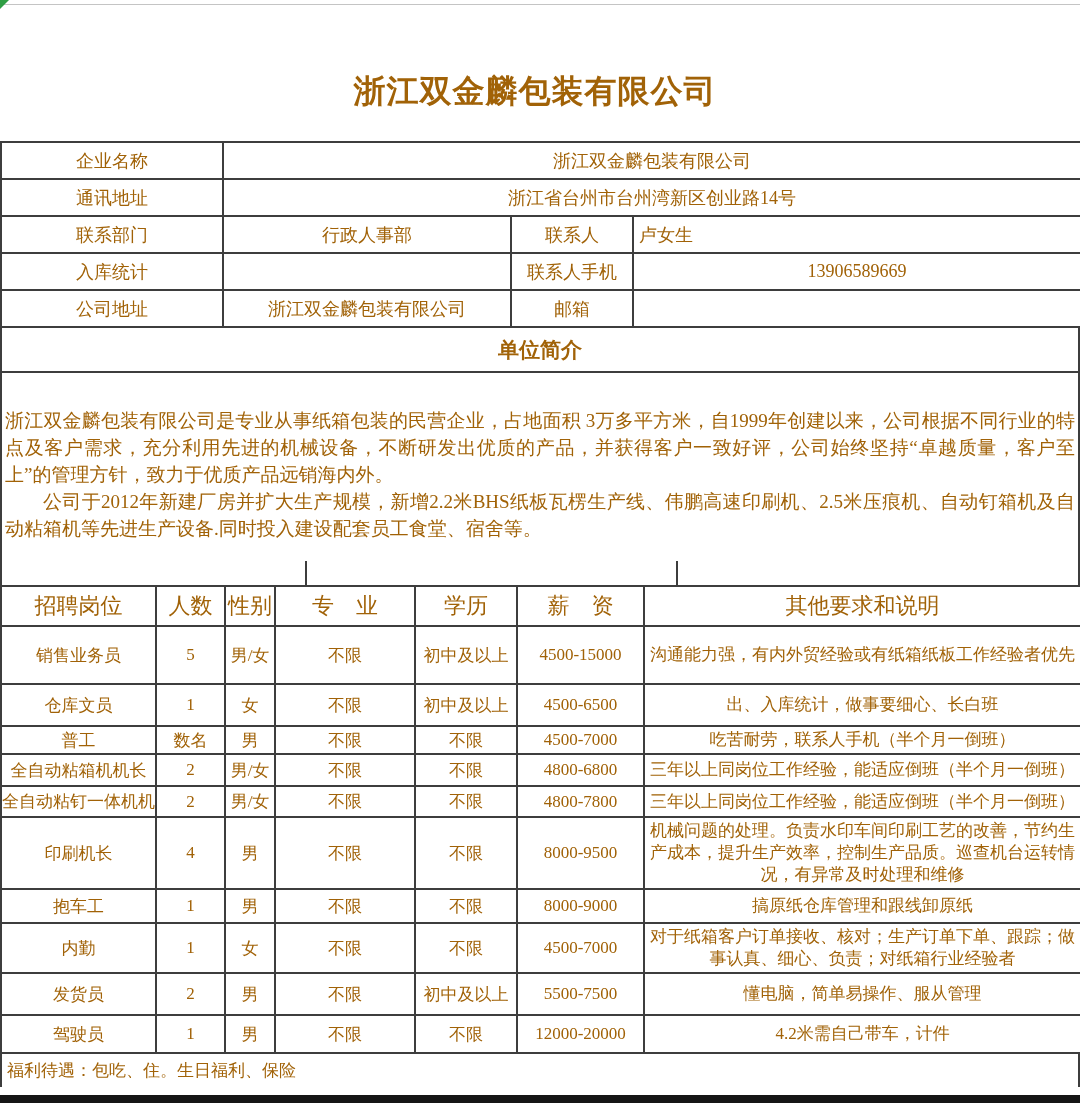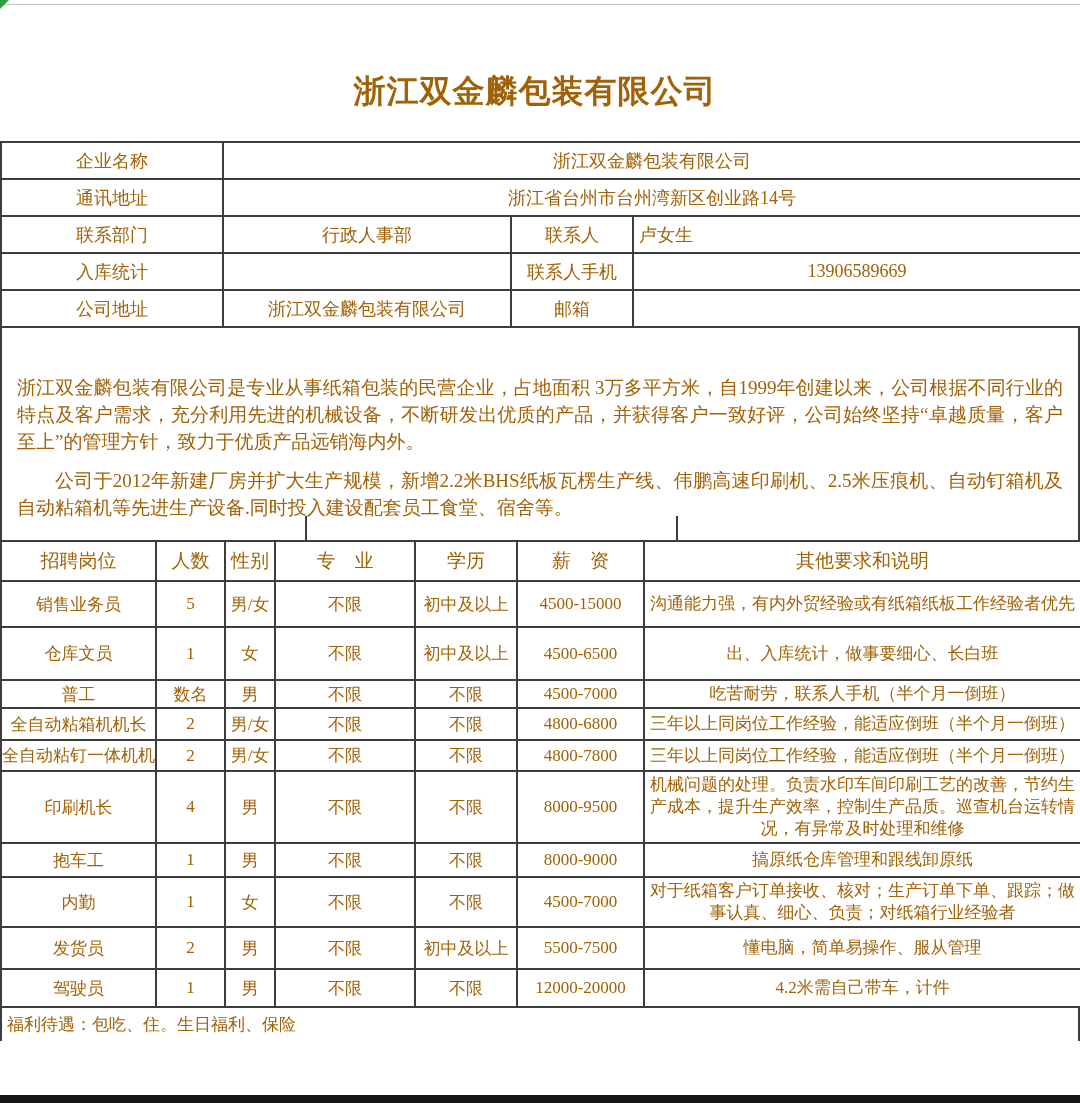--- a/index.html
+++ b/index.html
@@ -36,32 +36,32 @@
     display:flex; align-items:center; justify-content:center;
   }
   .intro-header { height:45px; font-size:21px; font-weight:bold; border-bottom:2px solid #3d3d3d; }
   .intro-body {
     height:212px;
     border-left:2px solid #3d3d3d; border-right:2px solid #3d3d3d;
     padding:34px 3px 0 3px;
     font-size:19px; line-height:27px; text-align:justify;
     position:relative;
   }
-  .intro-body p { margin:12px; }
+  .intro-body p { margin:0; }
   .intro-body .p2 { text-indent:2em; }
   .artifact-line { position:absolute; bottom:0; width:2px; height:24px; background:#3d3d3d; }
   .al-1 { left:303px; } .al-2 { left:674px; }
   .demand-header { height:43px; font-size:18px; border-top:2px solid #3d3d3d; }
   .jobs-table td { font-size:17px; }
   .jobs-table .th-row { height:40px; }
-  .jobs-table .th-row td { font-size:19px; }
+  .jobs-table .th-row td { font-size:22px; }
   .req-cell { padding:2px 5px; line-height:22px; }
   .salary-cell { font-size:18px; }
   .pos-clip { white-space:nowrap; }
-  .r1{height:46px;} .r2{height:53px;padding-left:12px;} .r3{height:25px;} .r4{height:32px;} .r5{height:31px;}
+  .r1{height:58px;} .r2{height:42px;padding-left:12px;} .r3{height:25px;} .r4{height:32px;} .r5{height:31px;}
   .r6{height:70px;} .r7{height:34px;margin-top:48px;} .r8{height:45px;padding-left:34px;} .r9{height:42px;} .r10{height:38px;}
   .welfare-row {
     height:33px;
     border-left:2px solid #3d3d3d; border-right:2px solid #3d3d3d;
     display:flex; align-items:center;
     font-size:17px; padding-left:5px;
   }
   .bottom-bar { position:absolute; bottom:0; left:0; width:1080px; height:8px; background:#151515; }
 </style>
 </head>
@@ -105,20 +105,21 @@
     </tr>
     <tr>
       <td>公司地址</td>
       <td>浙江双金麟包装有限公司</td>
       <td>邮箱</td>
       <td></td>
     </tr>
   </tbody>
     </table>
 
+  <div class="sec-header intro-header">单位简介</div>
 
   <div class="intro-body">
     <p class="p1">浙江双金麟包装有限公司是专业从事纸箱包装的民营企业，占地面积 3万多平方米，自1999年创建以来，公司根据不同行业的特点及客户需求，充分利用先进的机械设备，不断研发出优质的产品，并获得客户一致好评，公司始终坚持“卓越质量，客户至上”的管理方针，致力于优质产品远销海内外。</p>
     <p class="p2">公司于2012年新建厂房并扩大生产规模，新增2.2米BHS纸板瓦楞生产线、伟鹏高速印刷机、2.5米压痕机、自动钉箱机及自动粘箱机等先进生产设备.同时投入建设配套员工食堂、宿舍等。</p>
     <span class="artifact-line al-1"></span>
     <span class="artifact-line al-2"></span>
   </div>
 
 
   <table class="jobs-table">

